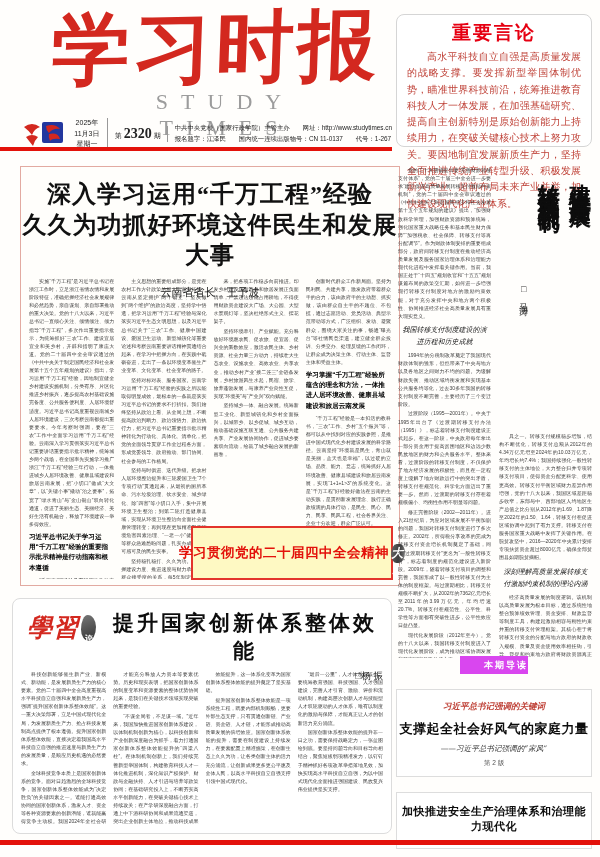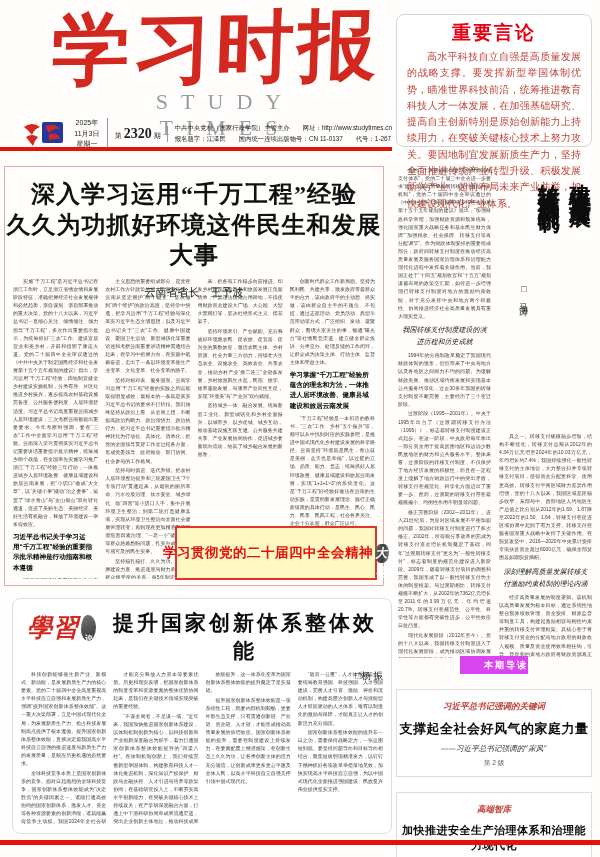--- a/index.html
+++ b/index.html
@@ -21,21 +21,21 @@
   .red-rule-top{position:absolute;left:0;top:147px;width:392px;height:4px;background:#e3120b;}
 
   
   .remarks{position:absolute;left:396px;top:14px;width:196px;height:133px;border:1px solid #d5d5d5;
     border-radius:8px;background:#fff;box-sizing:border-box;padding:5px 10px 4px;}
   .remarks-title{text-align:center;color:#e60012;font-size:19px;font-weight:bold;letter-spacing:2px;margin-bottom:3px;}
   .remarks-body{color:#bf4137;font-size:10px;line-height:1.63;text-align:justify;text-indent:2em;
     font-family:"DejaVu Serif",serif;}
 
   
-  .main-box{position:absolute;left:4px;top:166px;width:380px;height:420px;border:1px solid #e2aaa1;
+  .main-box{position:absolute;left:20px;top:166px;width:380px;height:420px;border:1px solid #e2aaa1;
     background:#fffefb;box-sizing:border-box;}
   .main-h1{margin-top:12px;text-align:center;font-family:"Liberation Serif",serif;font-weight:bold;
     font-size:24px;line-height:1.3;color:#111;letter-spacing:1px;}
   .main-h2{text-align:center;font-family:"Liberation Serif",serif;font-weight:bold;
     font-size:24px;line-height:1.25;color:#111;letter-spacing:1px;}
   .main-byline{text-align:center;font-family:"DejaVu Serif",serif;font-size:11px;color:#222;margin-top:15px;}
   .main-cols{position:absolute;left:8px;right:8px;top:110px;bottom:6px;display:flex;gap:7px;overflow:hidden;}
 
   .tinycol{flex:1;overflow:hidden;font-size:5px;}
   .tinycol .para{text-indent:2em;text-align:justify;line-height:1.62;color:#3d3d3d;margin:0 0 1.5px;}
@@ -187,21 +187,20 @@
 
   <div class="guide">
     <div class="guide-label">本期导读</div>
     <div class="guide-box">
       <div class="guide-kicker">习近平总书记强调的关键词</div>
       <div class="guide-title">支撑起全社会好风气的家庭力量</div>
       <div class="guide-sub">——习近平总书记强调的“家风”</div>
       <div class="guide-page">第 2 版</div>
     </div>
     <div class="guide-box">
-      <div class="guide-kicker">高端智库</div>
       <div class="guide-title small">加快推进安全生产治理体系和治理能力现代化</div>
 
     </div>
   </div>
 
   <div class="bottom-box">
     <div class="bottom-head">
       <div class="col-logo">
         <span class="col-logo-main">學習</span>
         <span class="col-logo-badge">评论</span>

